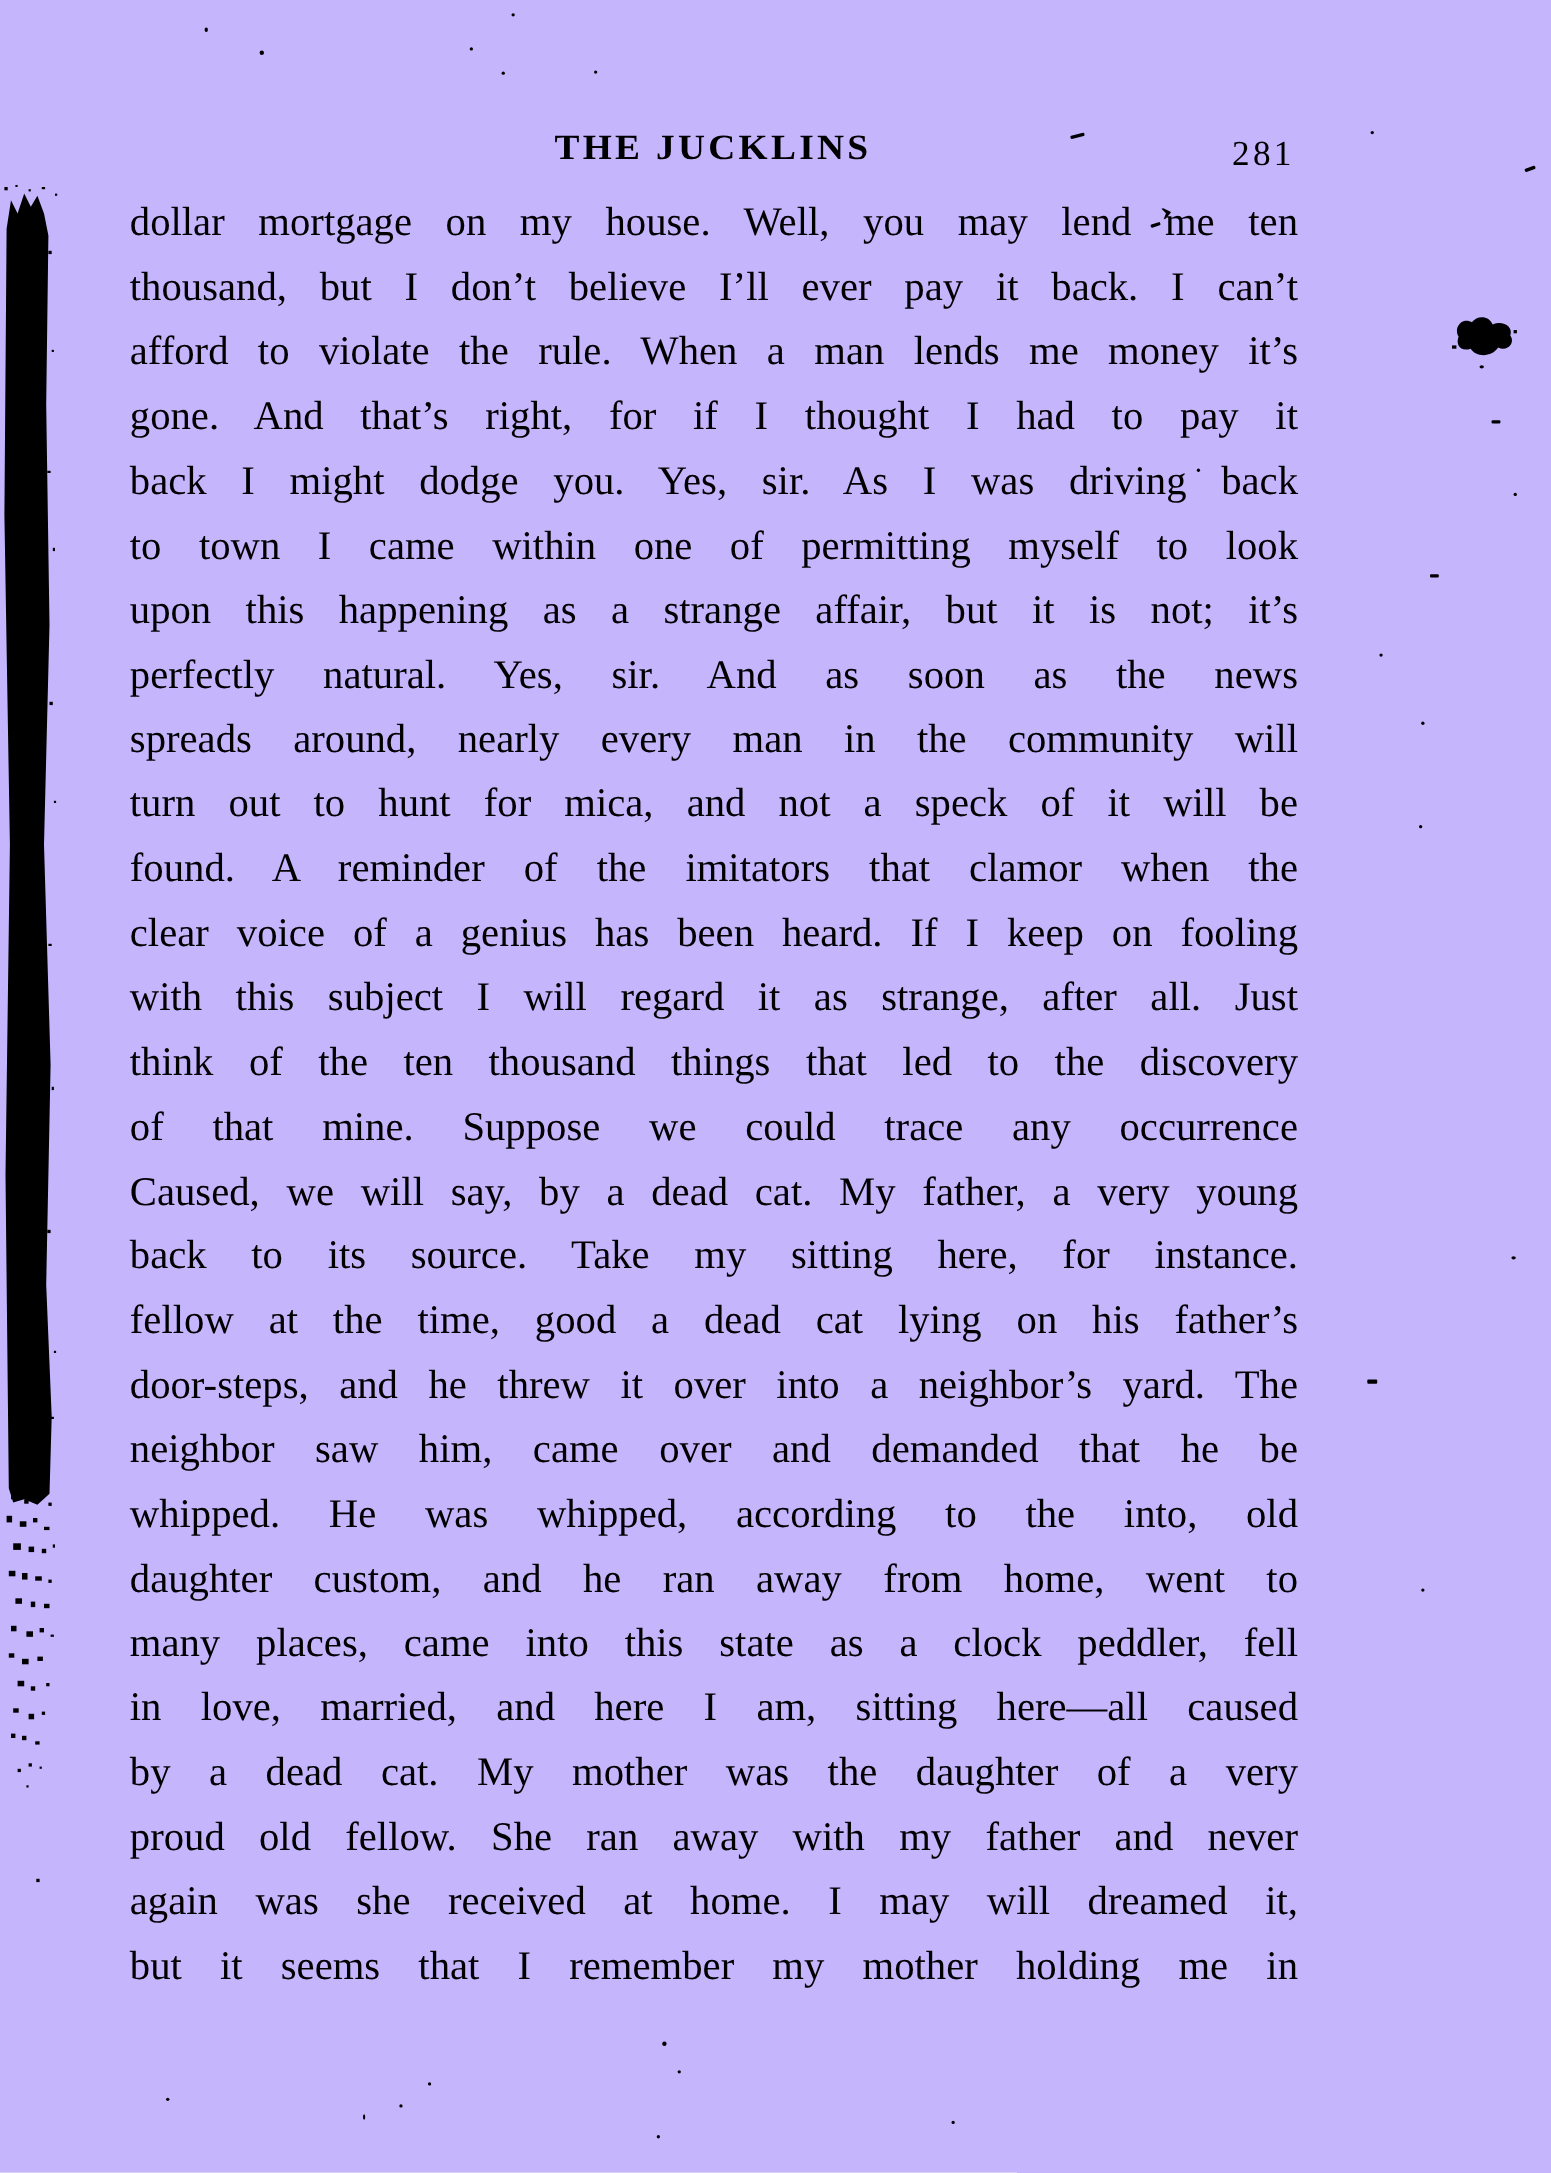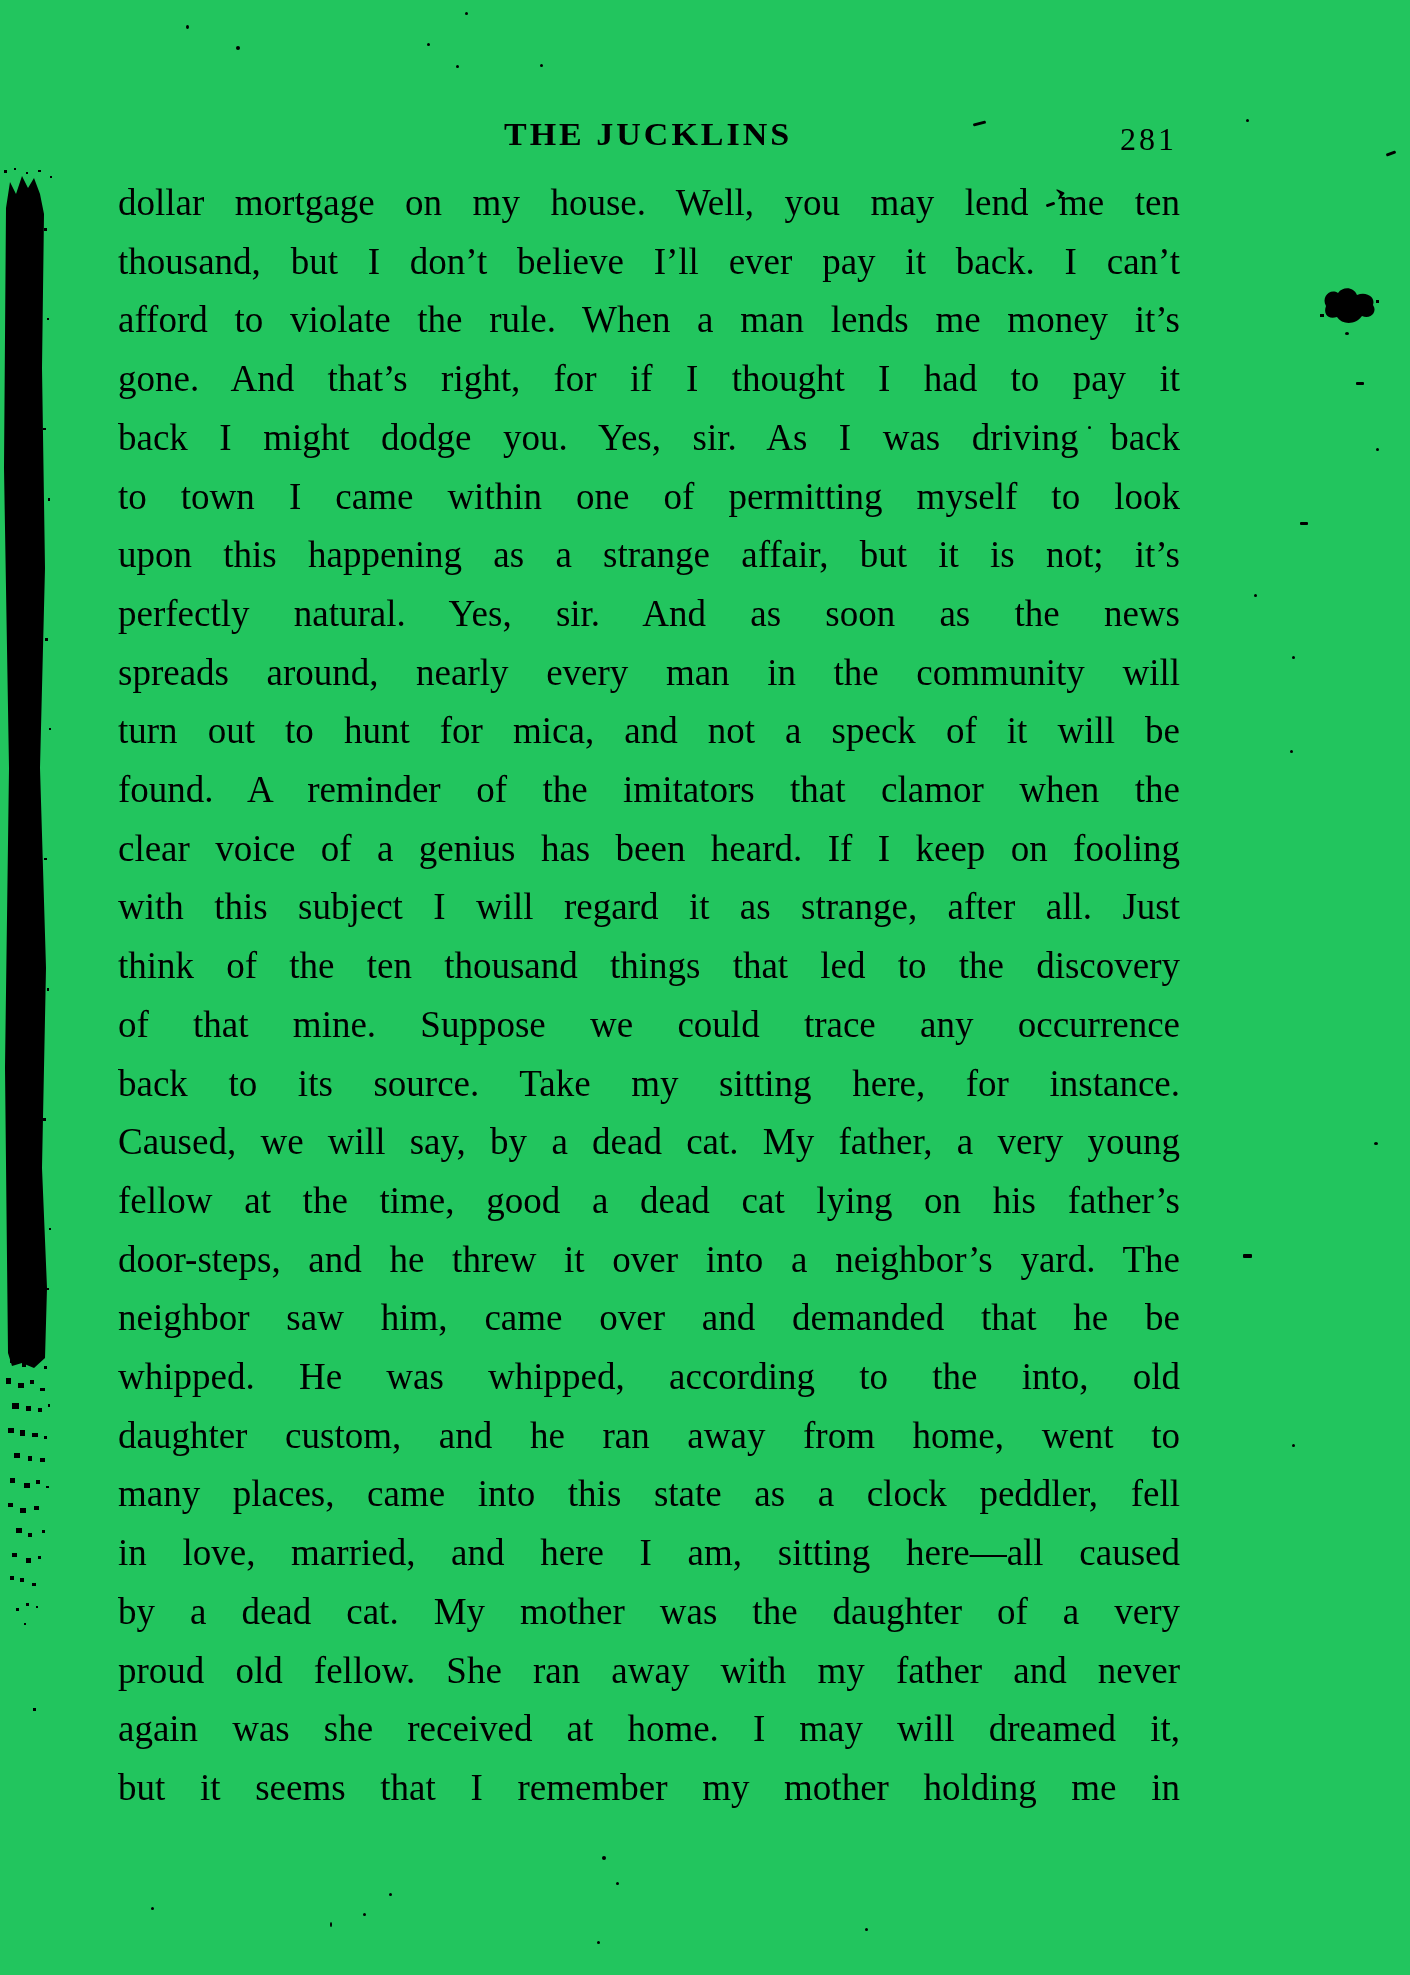--- a/index.html
+++ b/index.html
@@ -1,18 +1,18 @@
 <!DOCTYPE html>
 <html><head>
 <meta charset="utf-8">
 <style>
   html,body { margin:0; padding:0; background:#e8e8e8; }
   .page {
     position:relative; width:1410px; height:1975px; margin:0 auto;
-    background:#22c55e; overflow:hidden; color:#000;
+    background:#c4b5fd; overflow:hidden; color:#000;
     font-family:"Liberation Serif","DejaVu Serif",serif;
   }
   .header-title {
     position:absolute; left:504px; top:116px;
     font-size:34px; font-weight:bold; letter-spacing:3px;
     transform:scaleY(0.95);
   }
   .page-number {
     position:absolute; left:1120px; top:121px;
     font-size:32px; letter-spacing:3px;
@@ -125,22 +125,22 @@
     <div class="line">to town I came within one of permitting myself to look</div>
     <div class="line">upon this happening as a strange affair, but it is not; it’s</div>
     <div class="line">perfectly natural.  Yes, sir.  And as soon as the news</div>
     <div class="line">spreads around, nearly every man in the community will</div>
     <div class="line">turn out to hunt for mica, and not a speck of it will be</div>
     <div class="line">found.  A reminder of the imitators that clamor when the</div>
     <div class="line">clear voice of a genius has been heard.  If I keep on fooling</div>
     <div class="line">with this subject I will regard it as strange, after all.  Just</div>
     <div class="line">think of the ten thousand things that led to the discovery</div>
     <div class="line">of that mine.  Suppose we could trace any occurrence</div>
+    <div class="line">Caused, we will say, by a dead cat. My father, a very young</div>
     <div class="line">back to its source.  Take my sitting here, for instance.</div>
-    <div class="line">Caused, we will say, by a dead cat. My father, a very young</div>
     <div class="line">fellow at the time, good a dead cat lying on his father’s</div>
     <div class="line">door-steps, and he threw it over into a neighbor’s yard. The</div>
     <div class="line">neighbor saw him, came over and demanded that he be</div>
     <div class="line">whipped.  He was whipped, according to the into, old</div>
     <div class="line">daughter custom, and he ran away from home, went to</div>
     <div class="line">many places, came into this state as a clock peddler, fell</div>
     <div class="line">in love, married, and here I am, sitting here—all caused</div>
     <div class="line">by a dead cat.  My mother was the daughter of a very</div>
     <div class="line">proud old fellow.  She ran away with my father and never</div>
     <div class="line">again was she received at home.  I may will dreamed it,</div>

